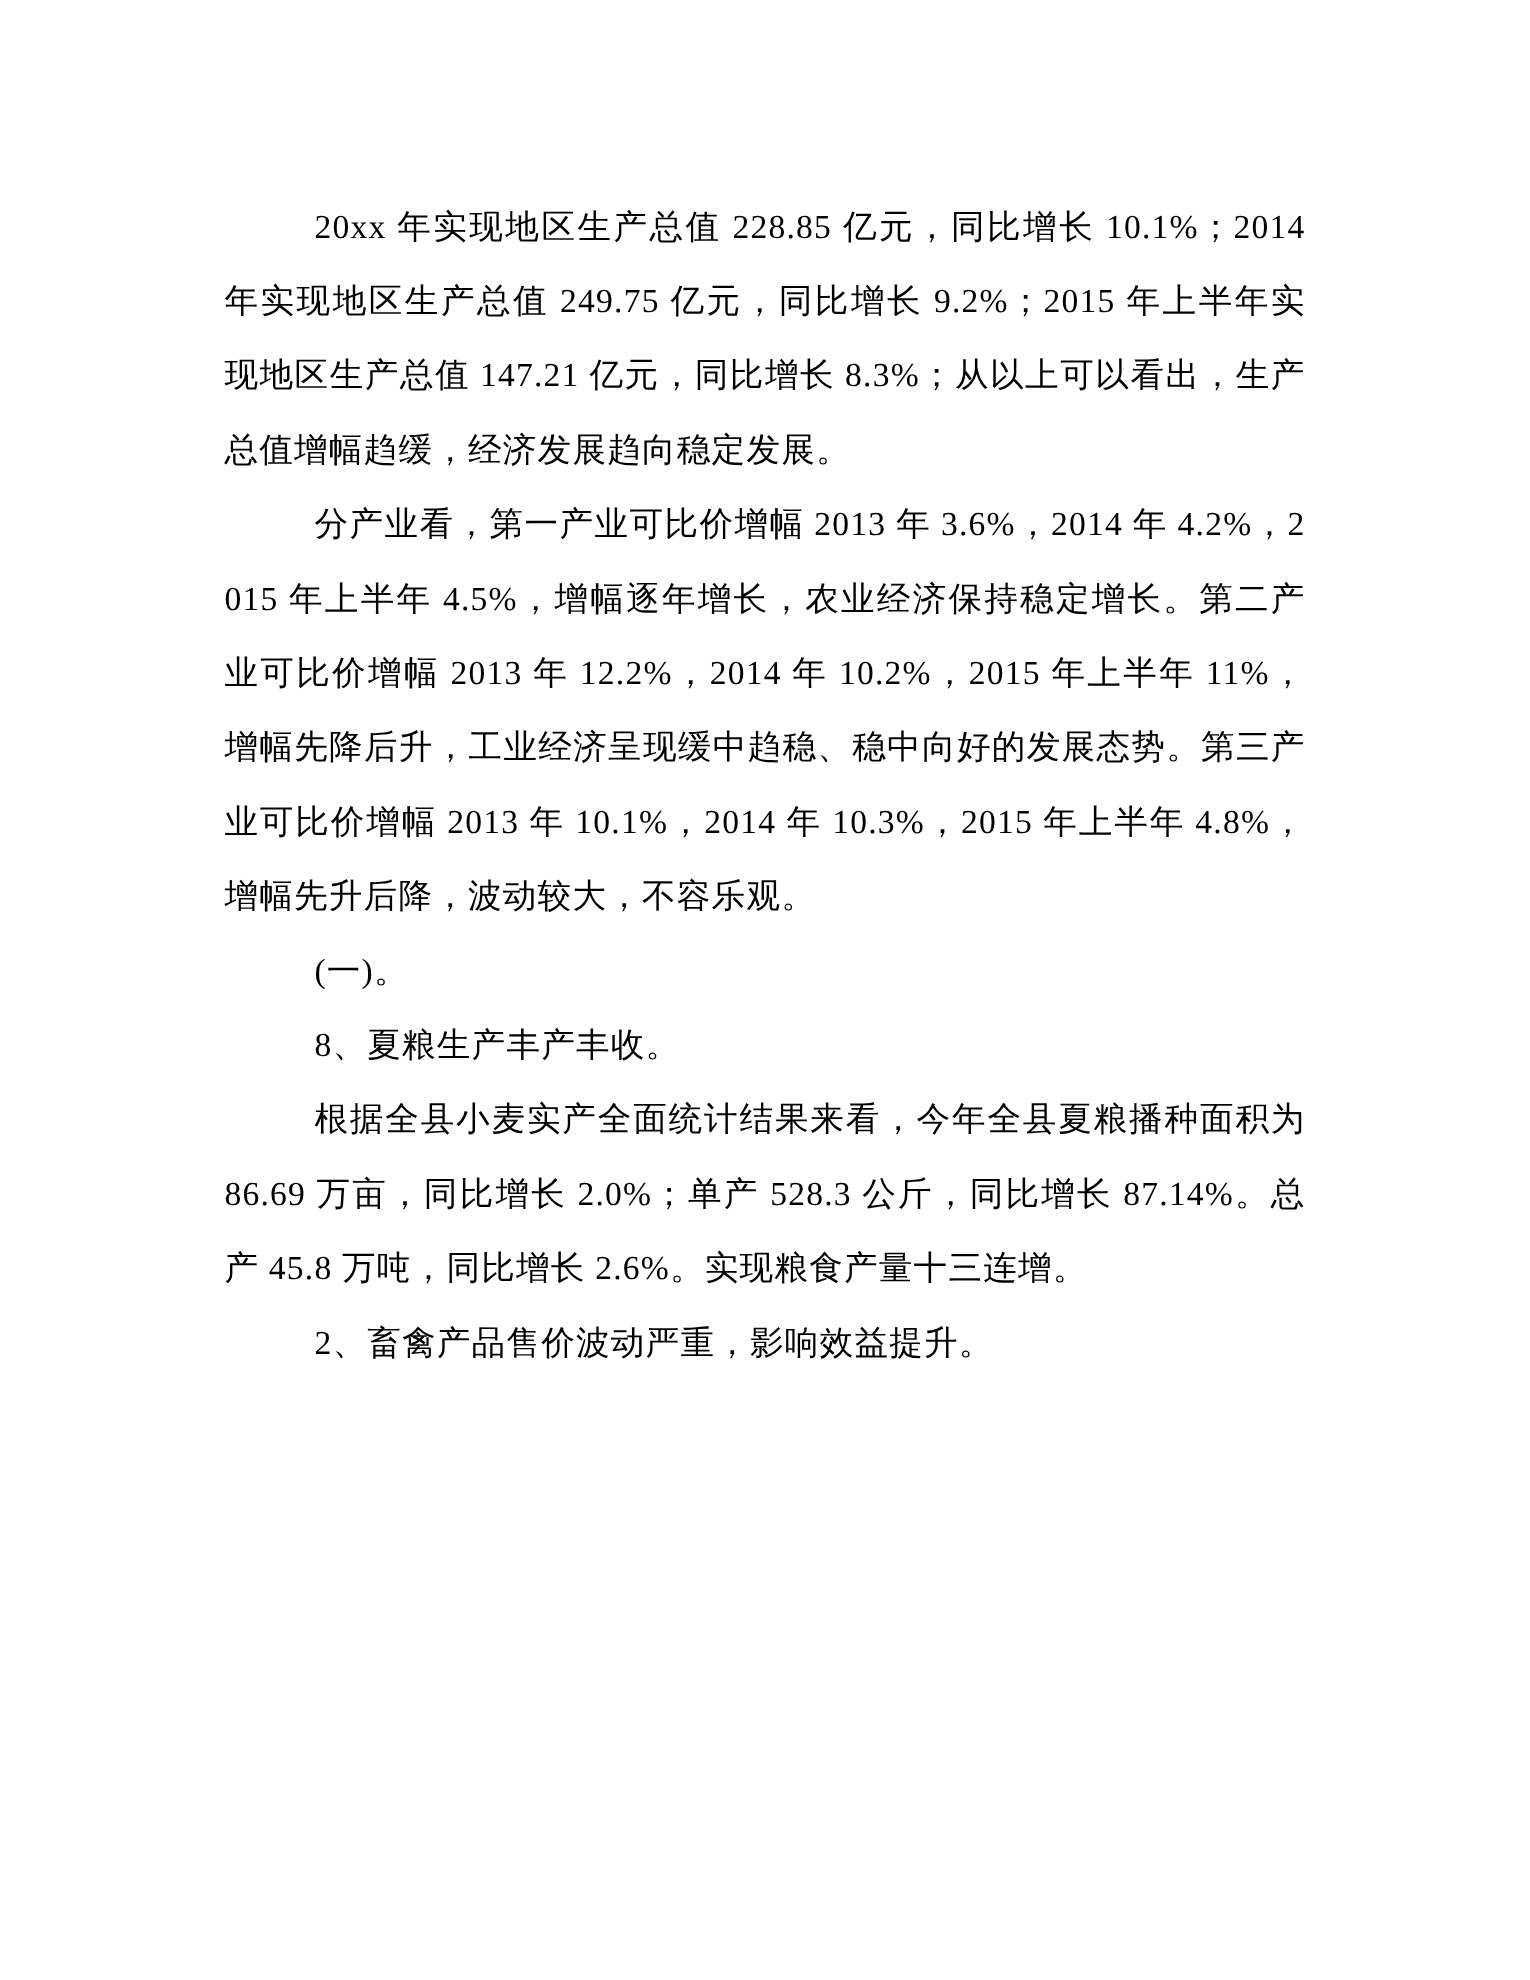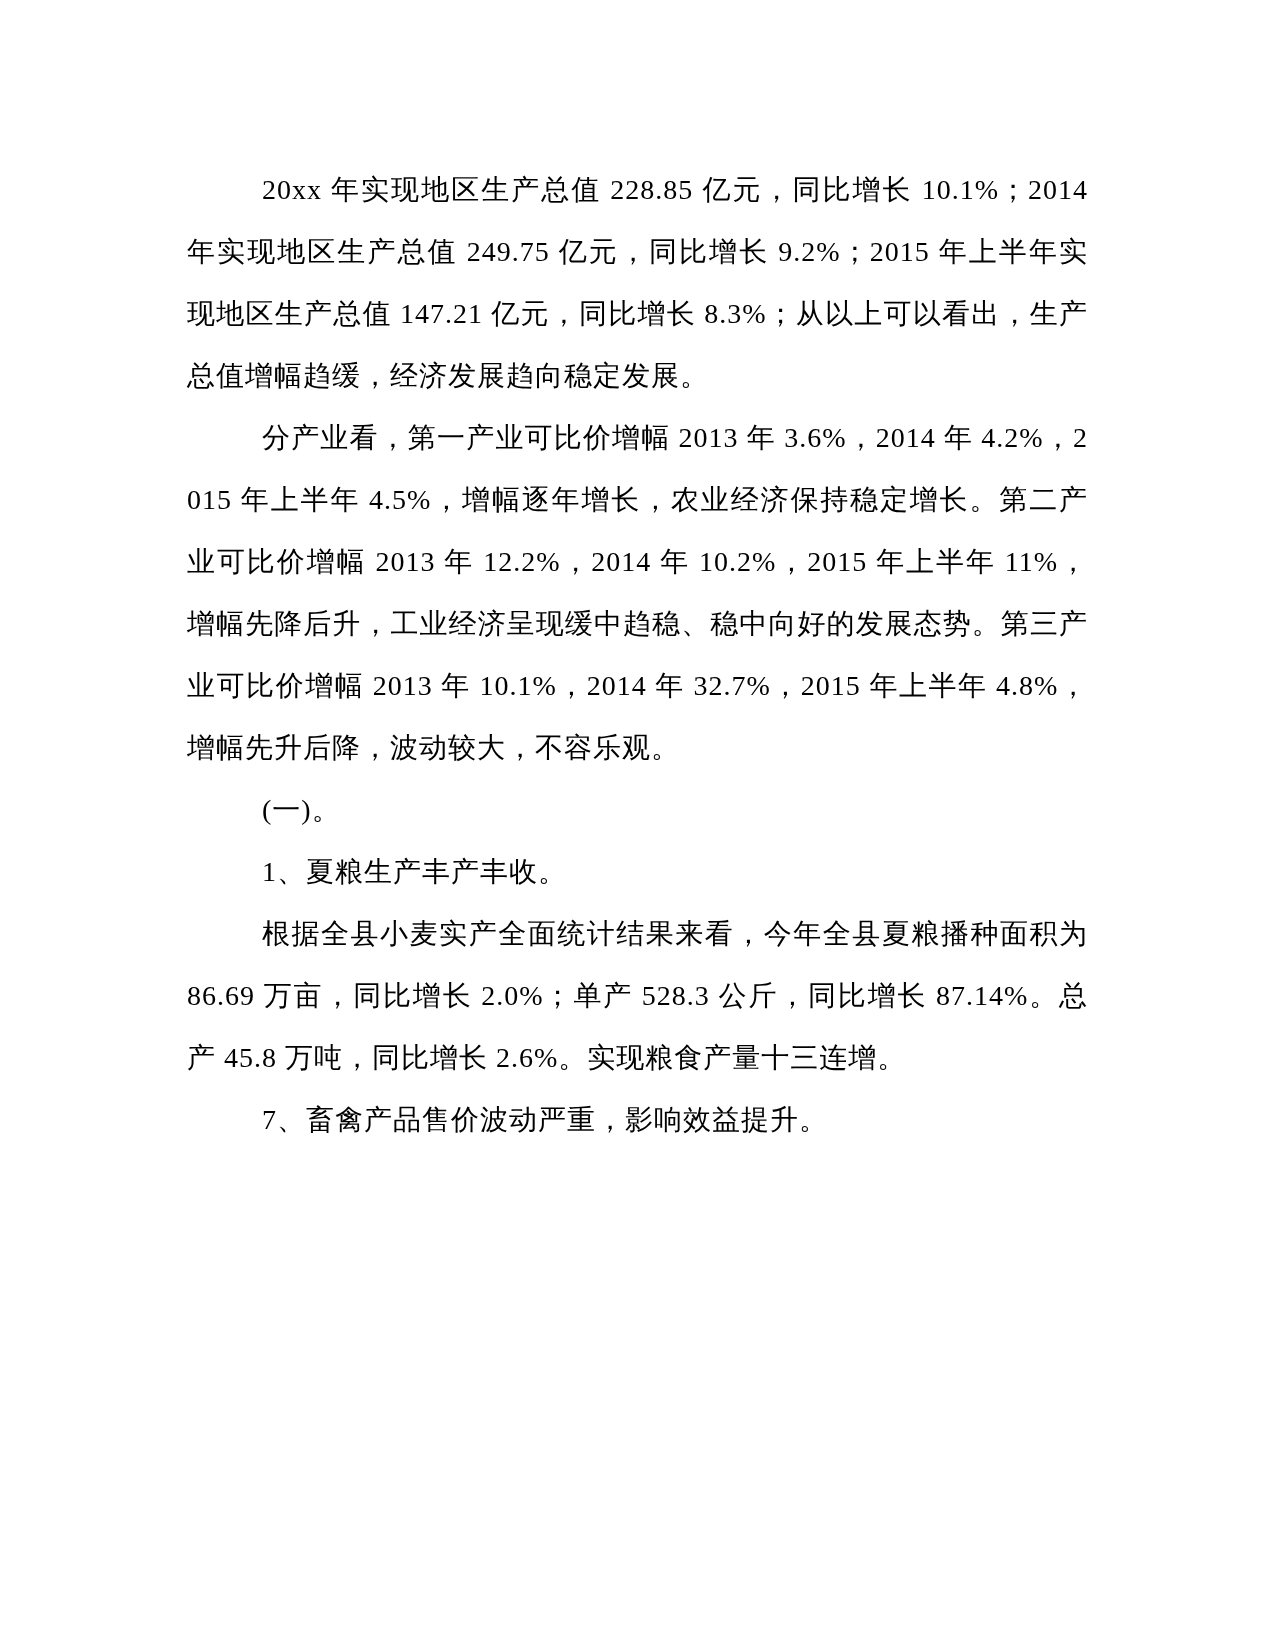--- a/index.html
+++ b/index.html
@@ -33,19 +33,19 @@
     word-break: break-all;
     font-weight: 400;
   }
 </style>
 </head>
 <body>
 
 <div class="page">
   <div class="content">
     <p>20xx 年实现地区生产总值 228.85 亿元，同比增长 10.1%；2014 年实现地区生产总值 249.75 亿元，同比增长 9.2%；2015 年上半年实现地区生产总值 147.21 亿元，同比增长 8.3%；从以上可以看出，生产总值增幅趋缓，经济发展趋向稳定发展。</p>
-    <p>分产业看，第一产业可比价增幅 2013 年 3.6%，2014 年 4.2%，2015 年上半年 4.5%，增幅逐年增长，农业经济保持稳定增长。第二产业可比价增幅 2013 年 12.2%，2014 年 10.2%，2015 年上半年 11%，增幅先降后升，工业经济呈现缓中趋稳、稳中向好的发展态势。第三产业可比价增幅 2013 年 10.1%，2014 年 32.7%，2015 年上半年 4.8%，增幅先升后降，波动较大，不容乐观。</p>
+    <p>分产业看，第一产业可比价增幅 2013 年 3.6%，2014 年 4.2%，2015 年上半年 4.5%，增幅逐年增长，农业经济保持稳定增长。第二产业可比价增幅 2013 年 12.2%，2014 年 10.2%，2015 年上半年 11%，增幅先降后升，工业经济呈现缓中趋稳、稳中向好的发展态势。第三产业可比价增幅 2013 年 10.1%，2014 年 10.3%，2015 年上半年 4.8%，增幅先升后降，波动较大，不容乐观。</p>
     <p>(一)。</p>
-    <p>1、夏粮生产丰产丰收。</p>
+    <p>8、夏粮生产丰产丰收。</p>
     <p>根据全县小麦实产全面统计结果来看，今年全县夏粮播种面积为 86.69 万亩，同比增长 2.0%；单产 528.3 公斤，同比增长 87.14%。总产 45.8 万吨，同比增长 2.6%。实现粮食产量十三连增。</p>
-    <p>7、畜禽产品售价波动严重，影响效益提升。</p>
+    <p>2、畜禽产品售价波动严重，影响效益提升。</p>
   </div>
 </div>
 
 </body></html>

